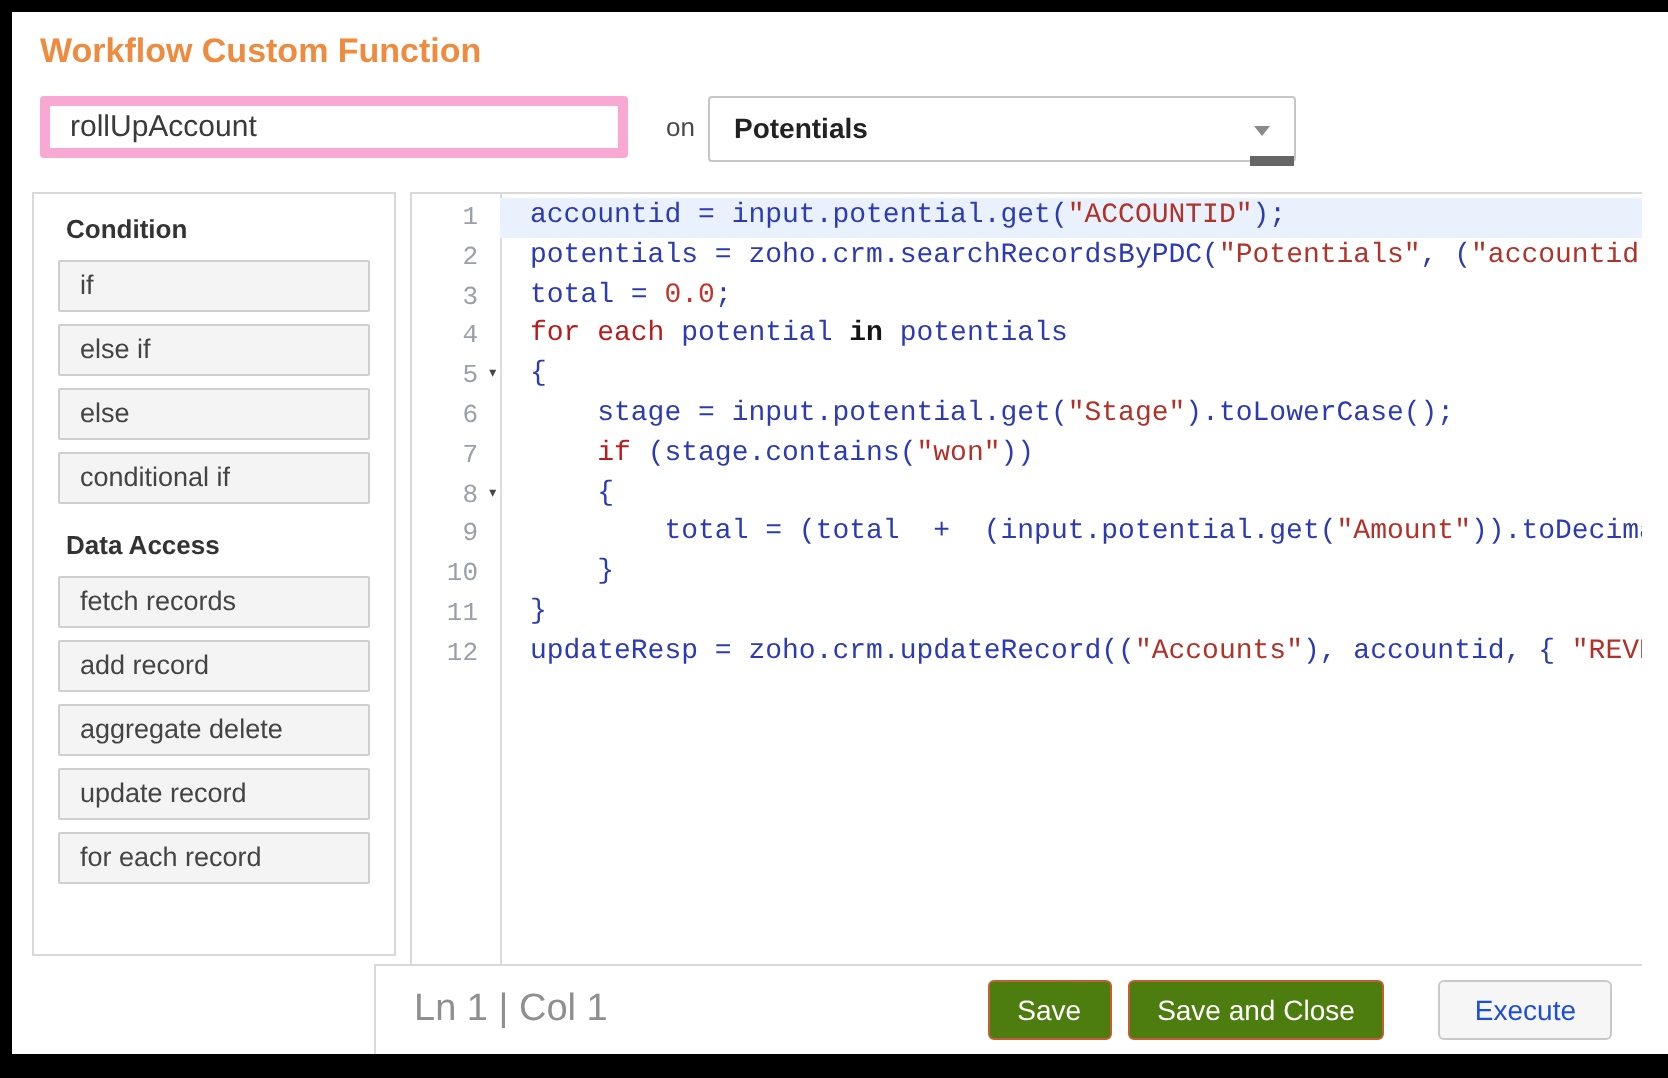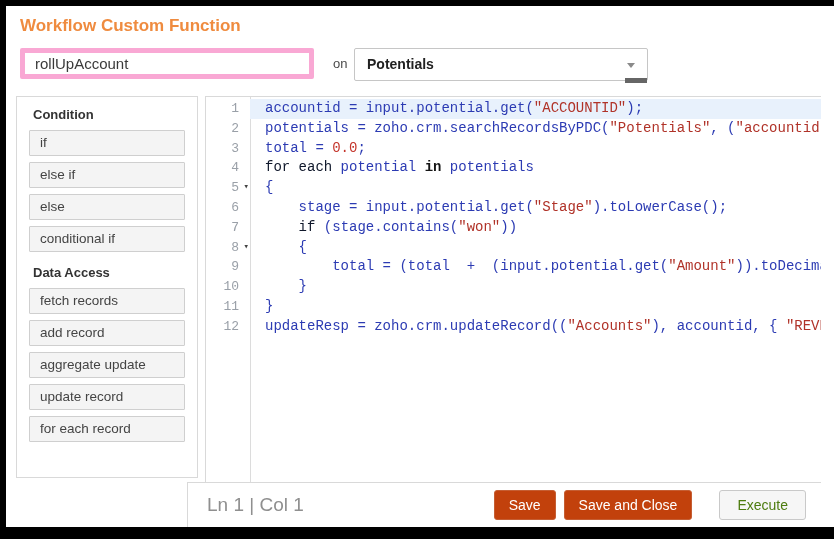--- a/index.html
+++ b/index.html
@@ -41,35 +41,35 @@
   .row  { display:flex; height:19.8px; }
   .ln   { width:44px; padding-right:11px; text-align:right; position:relative;
           font:13px/19.8px "Liberation Mono", monospace; color:#9aa0a8; flex:none; }
   .fold { position:absolute; right:1px; top:0; font-size:9px; line-height:19.8px; color:#444; }
   .code { flex:1; padding-left:15px; font:14px/19.8px "Liberation Mono", monospace;
           white-space:pre; overflow:hidden; }
   .row.hl .code { background:#e8f1fc; }
   .sg-c { color:#2c3bb3; }
   .sg-s { color:#b03228; }
   .sg-n { color:#c4342a; }
-  .sg-k { color:#0f172a; }
+  .sg-k { color:#b91c1c; }
   .sg-b { color:#151515; font-weight:bold; }
 
   
   .footer { position:absolute; left:181px; top:476px; width:634px; height:45px;
             border-top:1px solid #d9d9d9; border-left:1px solid #d9d9d9; background:#fff;
             display:flex; align-items:center; }
   .cursor-pos { margin-left:19px; font-size:19px; color:#8f8f8f; }
   .footer .spacer { flex:1; }
   .btn { height:30px; border-radius:3px; font-size:14px; font-family:"Liberation Sans", sans-serif;
          cursor:pointer; }
-  .btn-orange { background:#c2410c; border:1px solid #c55e33; color:#fff; padding:0 14px; }
+  .btn-orange { background:#4d7c0f; border:1px solid #c55e33; color:#fff; padding:0 14px; }
   .btn-save { margin-right:8px; }
   .btn-sac  { margin-right:27px; }
-  .btn-exec { background:#f6f6f6; border:1px solid #c9c9c9; color:#4d7c0f; padding:0 17px; margin-right:15px; }
+  .btn-exec { background:#f6f6f6; border:1px solid #c9c9c9; color:#1d4ed8; padding:0 17px; margin-right:15px; }
 </style>
 </head>
 <body>
 
 <div class="panel">
 
   <div class="title">Workflow Custom Function</div>
 
   <input class="fn-input" type="text" value="rollUpAccount" style="">
 
@@ -83,21 +83,21 @@
 
   <div class="sidebar" id="sidebar">
       <div class="sb-head">Condition</div>
       <div class="sb-item">if</div>
       <div class="sb-item">else if</div>
       <div class="sb-item">else</div>
       <div class="sb-item">conditional if</div>
       <div class="sb-head">Data Access</div>
       <div class="sb-item">fetch records</div>
       <div class="sb-item">add record</div>
-      <div class="sb-item">aggregate update</div>
+      <div class="sb-item">aggregate delete</div>
       <div class="sb-item">update record</div>
       <div class="sb-item">for each record</div>
     </div>
 
   <div class="editor">
     <div class="gutter-line"></div>
     <div class="rows" id="rows">
         <div class="row hl">
           <span class="ln">1</span>
           <span class="code"><span class="sg-c">accountid = input.potential.get(</span><span class="sg-s">"ACCOUNTID"</span><span class="sg-c">);</span></span>

